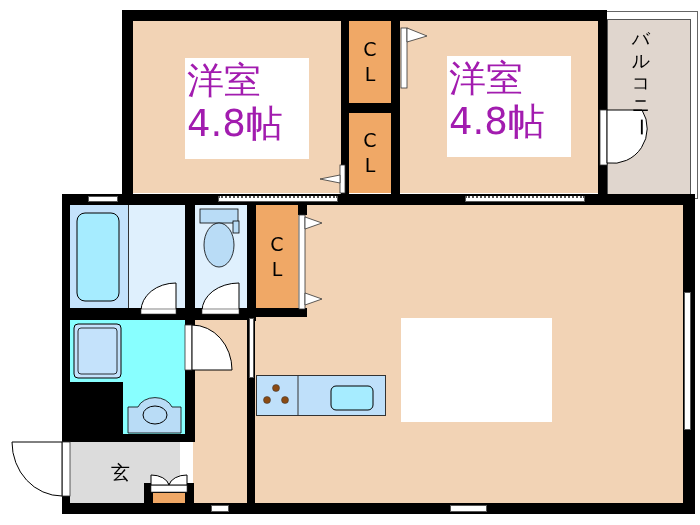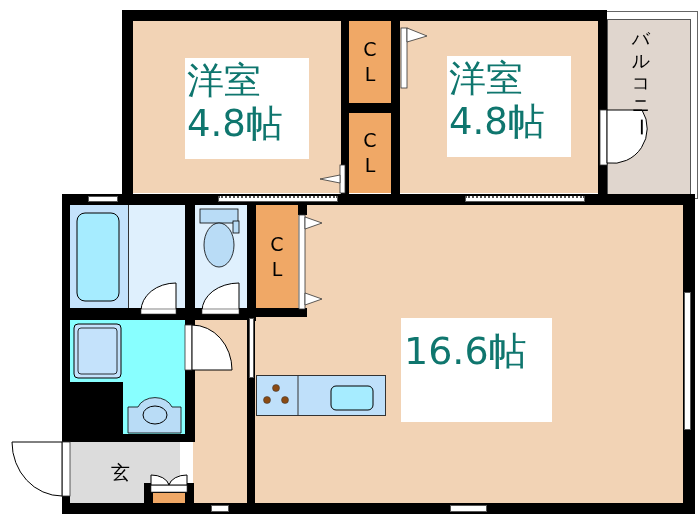--- a/index.html
+++ b/index.html
@@ -1,20 +1,20 @@
 <!DOCTYPE html>
 <html><head>
 <meta charset="utf-8">
 <style>
   html, body { margin: 0; padding: 0; background: #ffffff; }
   body { width: 700px; height: 525px; position: relative; overflow: hidden; font-family: "DejaVu Sans", "Liberation Sans", sans-serif; }
   .abs { position: absolute; box-sizing: border-box; }
   .wall { position: absolute; background: #000; }
   .room { position: absolute; }
-  .label-box { position: absolute; background: #fff; color: #0f766e; line-height: 1.0; }
+  .label-box { position: absolute; background: #fff; color: #a21caf; line-height: 1.0; }
   .lbl-line { display: block; }
   .cl { position: absolute; background: #f0a866; display: flex; flex-direction: column; align-items: center; justify-content: center; font-size: 19px; line-height: 1.3; color: #000; }
   .win { position: absolute; background: #fff; border: 1px solid #555; box-sizing: border-box; }
   svg { position: absolute; overflow: visible; }
 </style>
 </head>
 <body>
 
 <div class="room" style="left:133px;top:21px;width:208px;height:172px;background:#f2d3b5;"></div>
 <div class="room" style="left:400px;top:21px;width:200px;height:172px;background:#f2d3b5;"></div>
@@ -149,21 +149,20 @@
 
 <div class="label-box" style="left:185px;top:58px;width:122px;height:97px;padding:4px 0 0 2px;font-size:37px;">
   <span class="lbl-line">洋室</span>
   <span class="lbl-line" style="margin-top:6px;">4.8帖</span>
 </div>
 <div class="label-box" style="left:447px;top:56px;width:122px;height:97px;padding:4px 0 0 2px;font-size:37px;">
   <span class="lbl-line">洋室</span>
   <span class="lbl-line" style="margin-top:6px;">4.8帖</span>
 </div>
 <div class="label-box" style="left:401px;top:318px;width:148px;height:98px;padding:6px 0 0 3px;font-size:38px;">
-  <span class="lbl-line" style="margin-top:8px;">16.6帖</span>
 </div>
 <div class="abs" style="left:628px;top:28px;width:26px;font-size:18px;line-height:22px;text-align:center;color:#000;">
   <span class="lbl-line">バ</span>
   <span class="lbl-line">ル</span>
   <span class="lbl-line">コ</span>
   <span class="lbl-line">ニ</span>
   <span class="lbl-line" style="transform:rotate(90deg);">ー</span>
 </div>
 <div class="abs" style="left:111px;top:460px;font-size:19px;color:#000;">玄</div>
 

